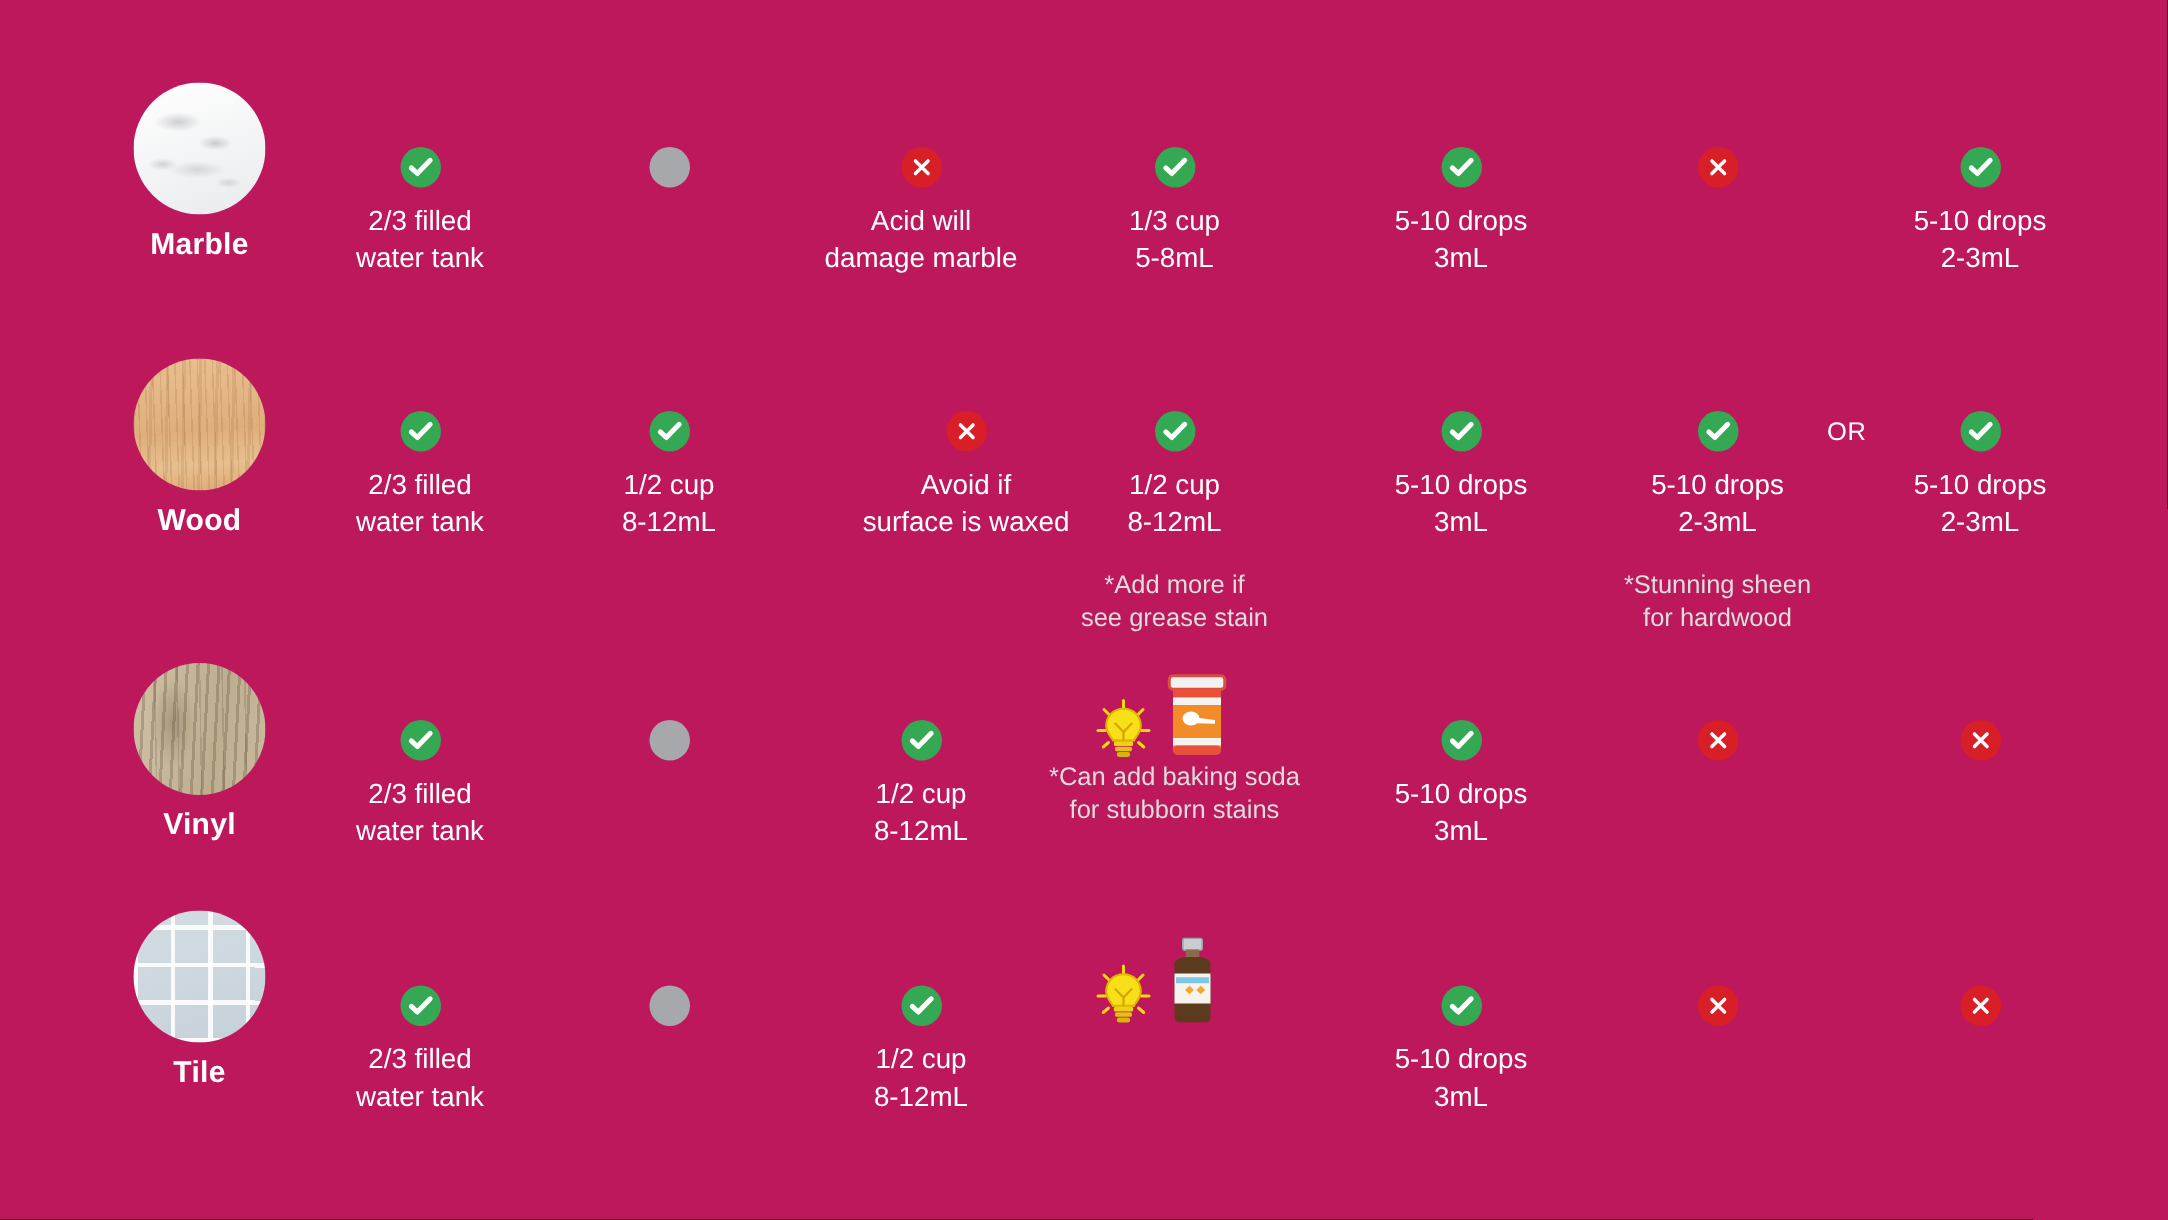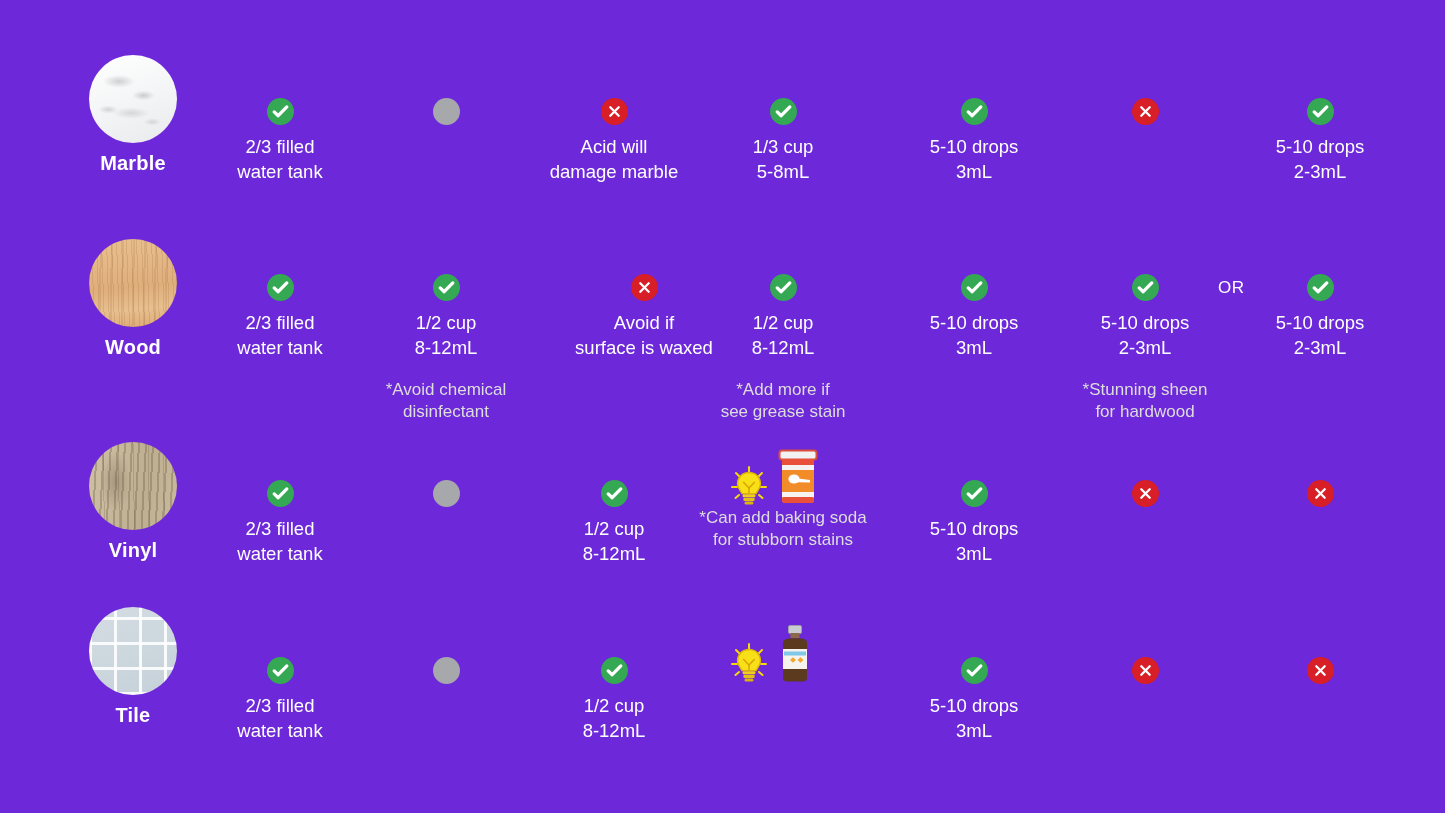--- a/index.html
+++ b/index.html
@@ -15,21 +15,21 @@
   body {
     font-family: "Liberation Sans", sans-serif;
     color: #ffffff;
     -webkit-font-smoothing: antialiased;
   }
 
   #matrix {
     position: relative;
     width: 1445px;
     height: 813px;
-    background: #6d28d9;
+    background: #be185d;
   }
 
   
   .row {
     position: absolute;
     left: 0;
     width: 1445px;
   }
 
   
@@ -246,22 +246,20 @@
 water tank</span>
       </div>
       <div class="cell" style="top:274px; left:446px">
         <span class="status yes">
           <svg viewBox="0 0 27 27">
             <path d="M7.2 13.9 L11.2 17.7 L19.8 8.9" fill="none" stroke="#ffffff" stroke-width="3.3" stroke-linecap="round" stroke-linejoin="round"></path>
           </svg>
         </span>
         <span class="cell-text">1/2 cup
 8-12mL</span>
-        <span class="cell-note">*Avoid chemical
-disinfectant</span>
       </div>
       <div class="cell" style="top:274px; left:644px">
         <span class="status no">
           <svg viewBox="0 0 27 27">
             <path d="M9.3 9.3 L17.7 17.7 M17.7 9.3 L9.3 17.7" fill="none" stroke="#ffffff" stroke-width="2.3" stroke-linecap="round"></path>
           </svg>
         </span>
         <span class="cell-text">Avoid if
 surface is waxed</span>
       </div>

